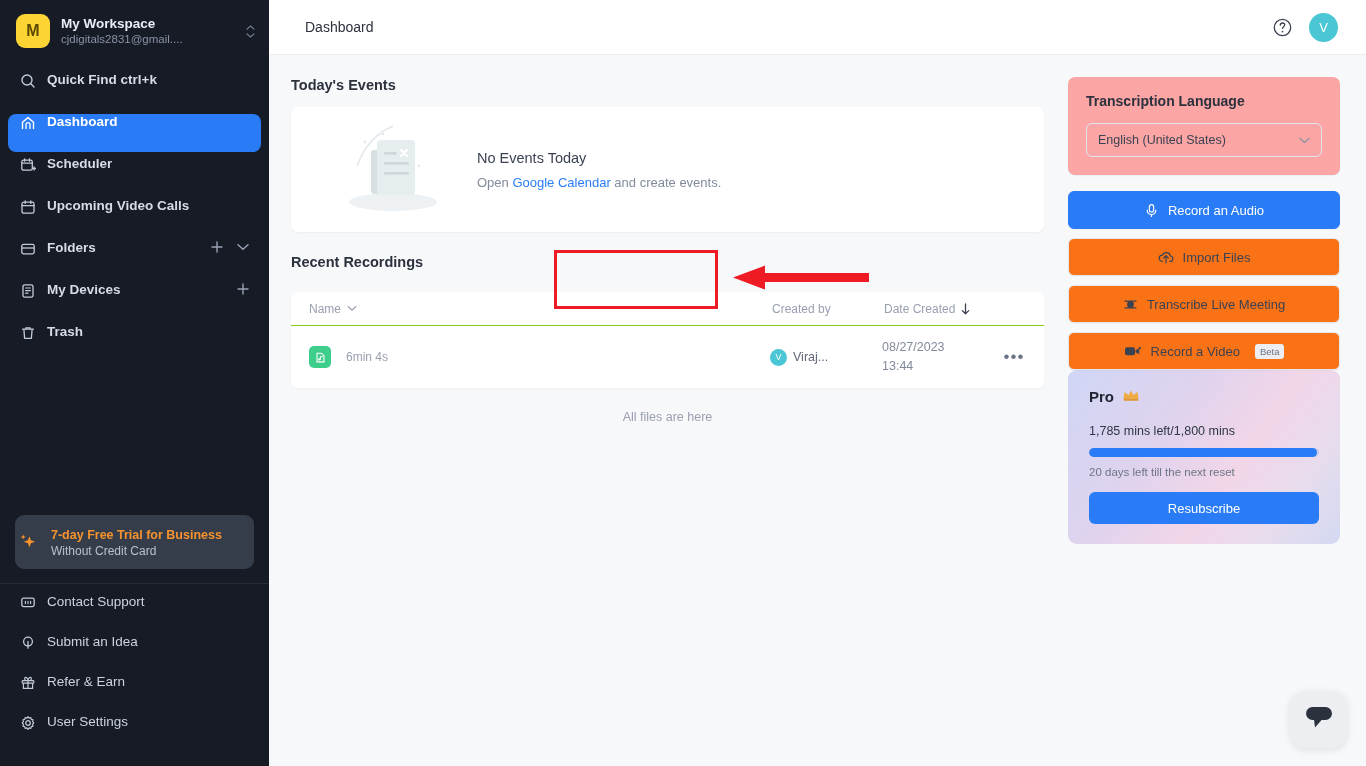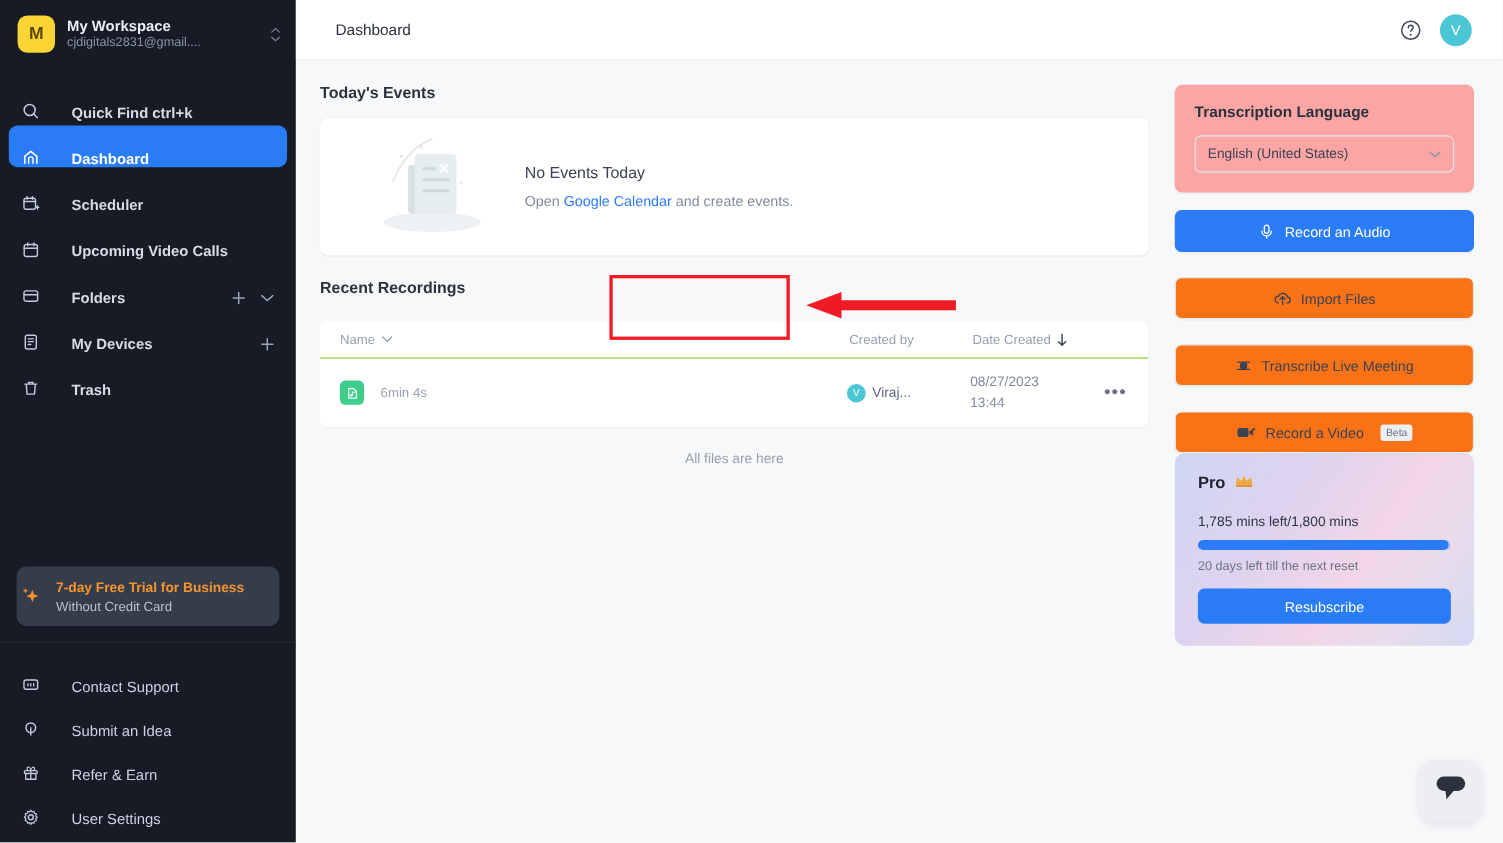--- a/index.html
+++ b/index.html
@@ -32,21 +32,21 @@
     display: flex; align-items: center; justify-content: center;
     flex: 0 0 34px;
   }
   .ws-text { flex: 1; min-width: 0; }
   .ws-name { font-size: 13.5px; color: #e9edf5; font-weight: 600; line-height: 17px; }
   .ws-mail { font-size: 11.5px; color: #8a93a5; line-height: 15px; white-space: nowrap; overflow: hidden; text-overflow: clip; }
   .ws-caret { color: #7b8497; display: flex; flex-direction: column; align-items: center; gap: 3px; }
 
   .nav { padding: 10px 8px 0 8px; }
   .nav-item {
-    display: flex; align-items: flex-end; gap: 28px;
+    display: flex; align-items: flex-start; gap: 10px;
     height: 38px; padding: 0 11px;
     border-radius: 8px; cursor: pointer;
     color: #d6dbe6; font-size: 13.5px; font-weight: 600;
     margin-bottom: 4px;
     position: relative;
   }
   .nav-item .ico { width: 18px; height: 18px; flex: 0 0 18px; display: flex; align-items: center; justify-content: center; color: #c3cad8; }
   .nav-item.active { background: #2a7cf6; color: #fff; }
   .nav-item.active .ico { color: #fff; }
   .nav-item .lbl { flex: 1; }
@@ -143,21 +143,21 @@
   .lang-card { background: #fca5a5; border-radius: 7px; padding: 16px 18px 18px 18px; box-shadow: 0 1px 2px rgba(16,24,40,.05); }
   .lang-title { font-size: 14px; font-weight: 700; color: #2b313d; margin-bottom: 14px; }
   .lang-select {
     height: 34px; border: 1px solid #e2e5eb; border-radius: 6px;
     display: flex; align-items: center; padding: 0 11px;
     font-size: 12.5px; color: #3b4252; cursor: pointer;
   }
   .lang-select .val { flex: 1; }
   .lang-select .chev { color: #8a93a5; }
 
-  .action-list { margin-top: 16px; display: flex; flex-direction: column; gap: 23px; }
+  .action-list { margin-top: 16px; display: flex; flex-direction: column; gap: 9px; }
   .btn {
     height: 38px; border-radius: 6px;
     display: flex; align-items: center; justify-content: center; gap: 9px;
     font-size: 13px; cursor: pointer; background: #f97316;
     border: 1px solid #e4e7ed; color: #3b4252;
     box-shadow: 0 1px 1px rgba(16,24,40,.03);
   }
   .btn.primary { background: #2a7cf6; border-color: #2a7cf6; color: #fff; font-weight: 500; }
   .btn .bico { display: flex; align-items: center; justify-content: center; }
   .beta {

